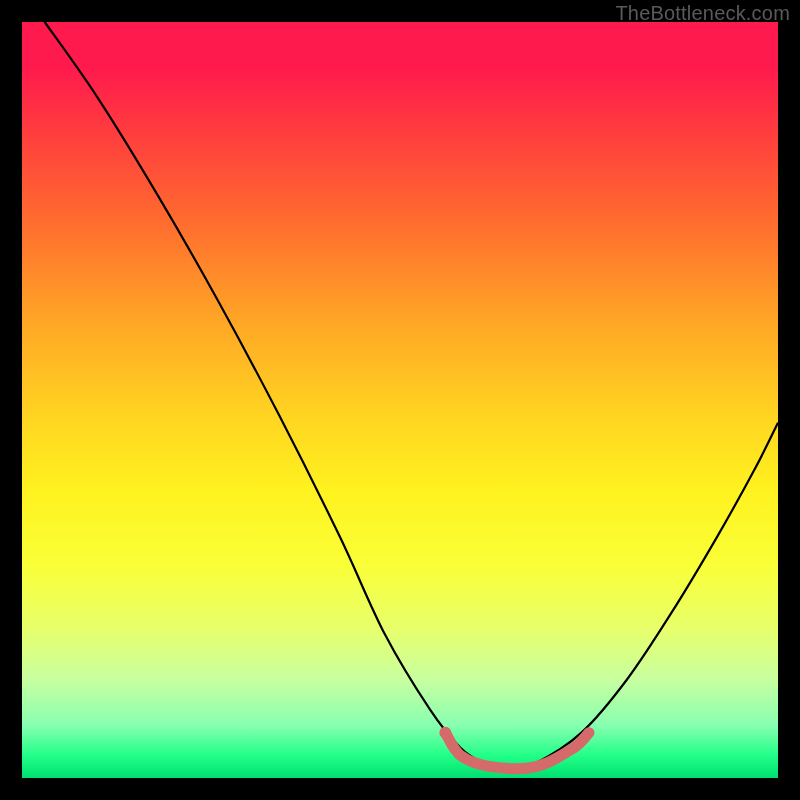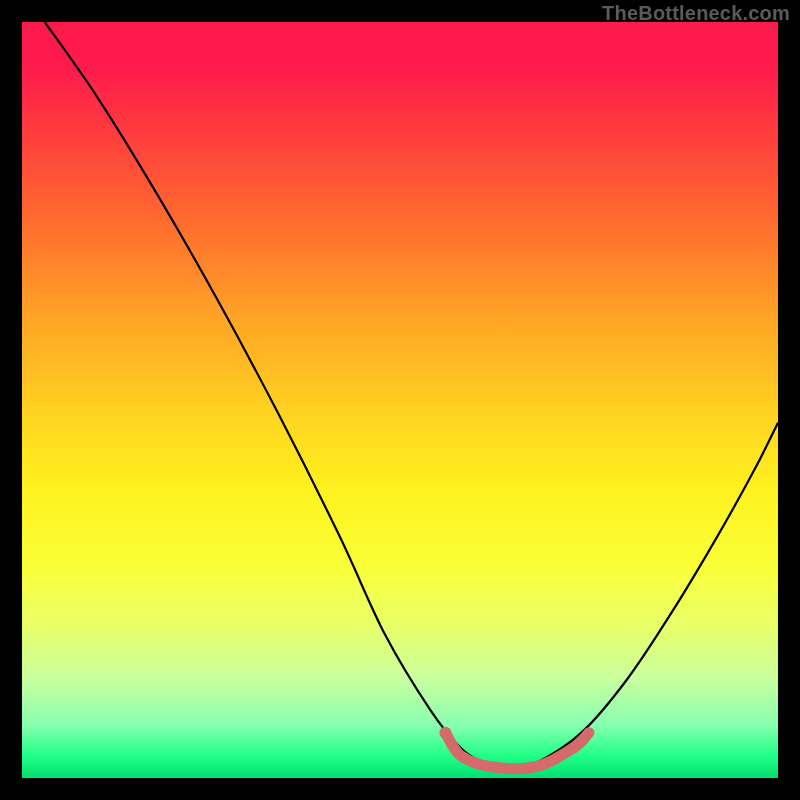--- a/index.html
+++ b/index.html
@@ -39,21 +39,21 @@
     width: 756px;
     height: 756px;
     overflow: visible;
   }
   .watermark {
     position: absolute;
     top: 2px;
     right: 10px;
     color: #5a5a5a;
     font-size: 20px;
-    font-weight: 700;
+    font-weight: 400;
     letter-spacing: 0.2px;
     margin-left: 9px;
   }
 </style>
 </head>
 <body>
 <div class="frame">
 
   <div class="plot-area"></div>
 

